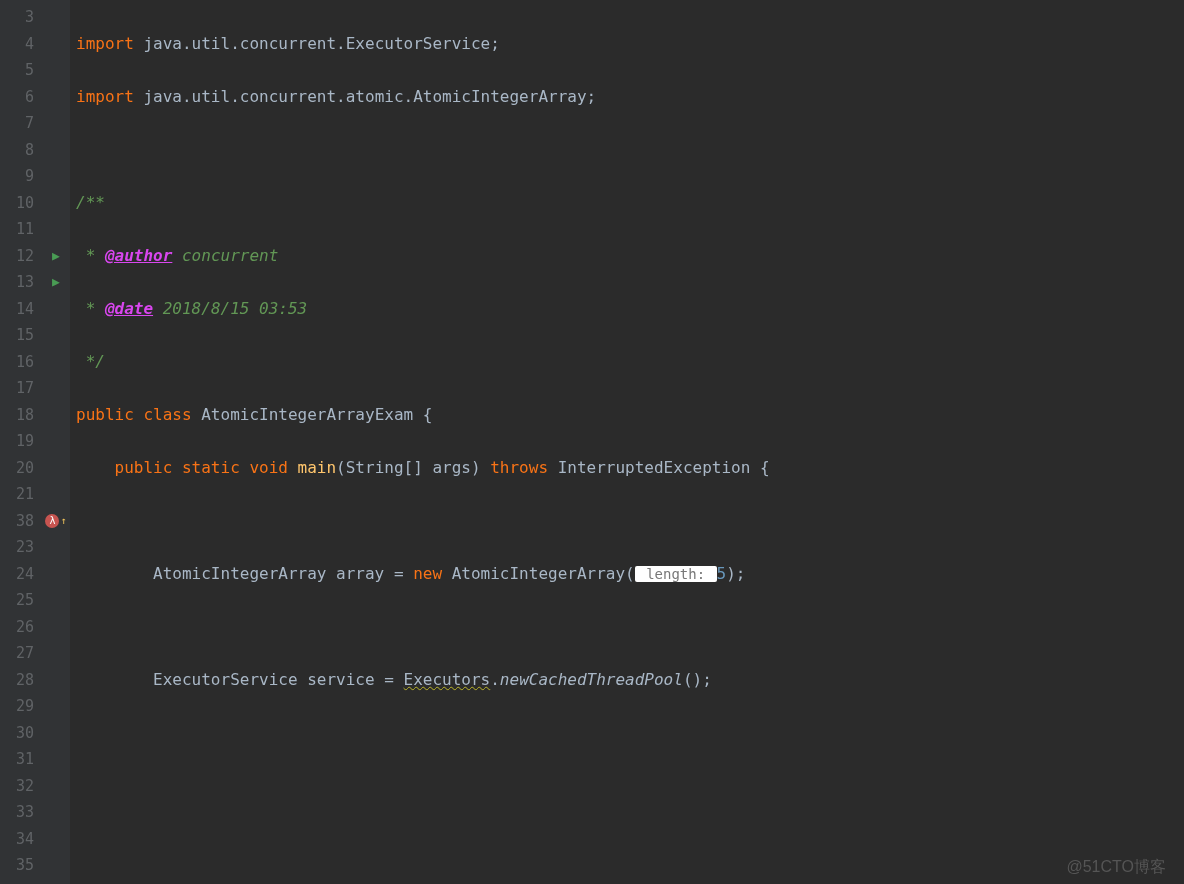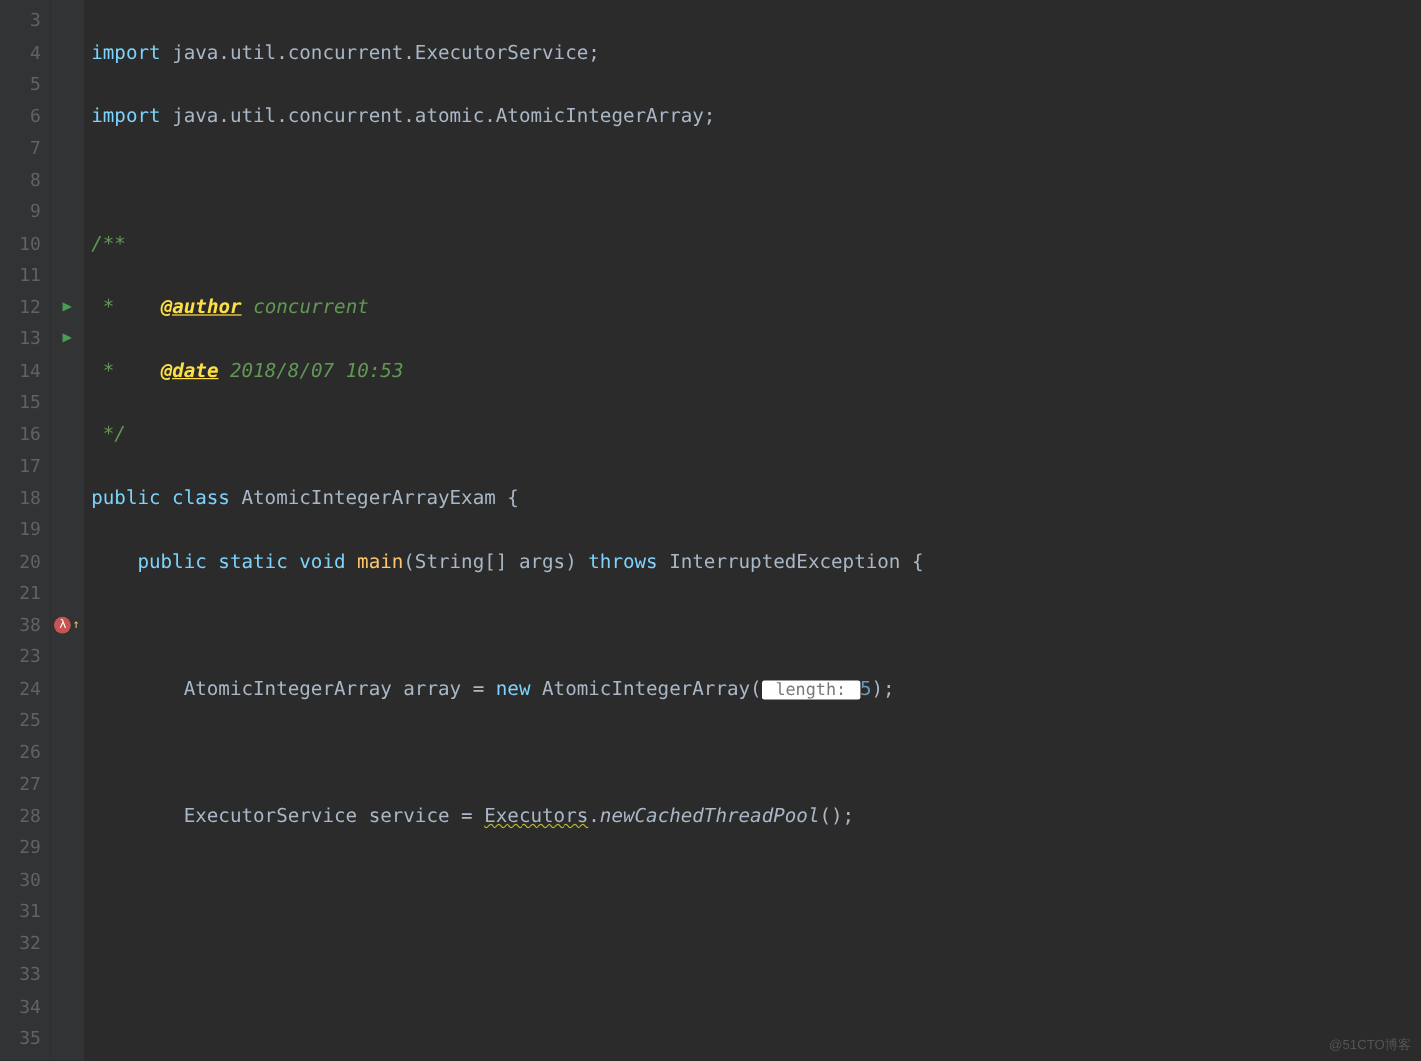--- a/index.html
+++ b/index.html
@@ -42,41 +42,41 @@
 .code-area {
   padding: 4px 0 4px 6px;
   line-height: 26.5px;
   white-space: pre;
   position: relative;
   flex: 1;
 }
 .code-line {
   height: 26.5px;
 }
-.kw { color: #7dd3fc; }
+.kw { color: #f97316; }
 .num { color: #6897bb; }
 .doc { color: #629755; font-style: italic; }
-.doc-tag { color: #fde047; font-style: italic; font-weight: bold; text-decoration: underline; margin-left: 29px; }
+.doc-tag { color: #d946ef; font-style: italic; font-weight: bold; text-decoration: underline; }
 .method-decl { color: #ffc66d; }
 .static-method { font-style: italic; }
 .param-hint { color: #787878; background: #ffffff; padding: 0 3px; border-radius: 2px; font-size: 14px; font-style: normal; }
 .warn-underline { text-decoration: wavy underline #bbb529; text-decoration-thickness: 1px; }
 .run-icon { color: #499c54; font-size: 13px; }
 .lambda-icon {
   width: 14px; height: 14px; border-radius: 50%;
   background: #c75450; display: flex; align-items: center; justify-content: center;
   font-size: 10px; color: #fff;
 }
 .lambda-arrow { color: #f2c55c; font-size: 10px; margin-left: 1px; }
 .watermark {
   position: absolute;
   bottom: 6px;
-  right: 8px;
+  right: 18px;
   color: #555;
-  font-size: 11px;
+  font-size: 16px;
   font-family: sans-serif;
 }
 </style>
 </head>
 <body>
 
 <div class="editor">
   <div class="gutter">
     <div>3</div>
     <div>4</div>
@@ -152,21 +152,21 @@
       <div></div>
       <div></div>
       <div></div>
   </div>
   <div class="code-area">
 <div class="code-line"><span class="kw">import</span> <span>java.util.concurrent.ExecutorService;</span></div>
 <div class="code-line"><span class="kw">import</span> <span>java.util.concurrent.atomic.AtomicIntegerArray;</span></div>
 <div class="code-line"></div>
 <div class="code-line"><span class="doc">/**</span></div>
 <div class="code-line"><span class="doc"> * </span><span class="doc-tag">@author</span><span class="doc"> concurrent</span></div>
-<div class="code-line"><span class="doc"> * </span><span class="doc-tag">@date</span><span class="doc"> 2018/8/07 10:53</span></div>
+<div class="code-line"><span class="doc"> * </span><span class="doc-tag">@date</span><span class="doc"> 2018/8/15 03:53</span></div>
 <div class="code-line"><span class="doc"> */</span></div>
 <div class="code-line"><span class="kw">public class </span><span>AtomicIntegerArrayExam </span><span>{</span></div>
 <div class="code-line"><span>    </span><span class="kw">public static void </span><span class="method-decl">main</span><span>(String[] args) </span><span class="kw">throws </span><span>InterruptedException {</span></div>
 <div class="code-line"></div>
 <div class="code-line"><span>        </span><span>AtomicIntegerArray array = </span><span class="kw">new </span><span>AtomicIntegerArray(</span><span class="param-hint"> length: </span><span class="num">5</span><span>);</span></div>
 <div class="code-line"></div>
 <div class="code-line"><span>        </span><span>ExecutorService service = </span><span class="warn-underline">Executors</span><span>.</span><span class="static-method">newCachedThreadPool</span><span>();</span></div>
 
 
 

